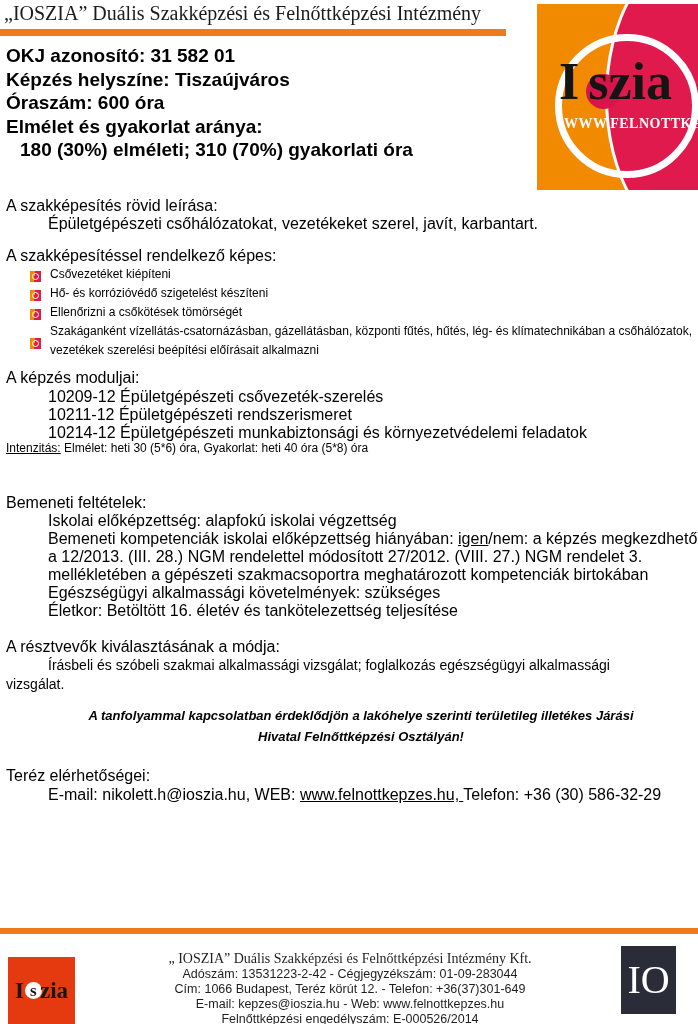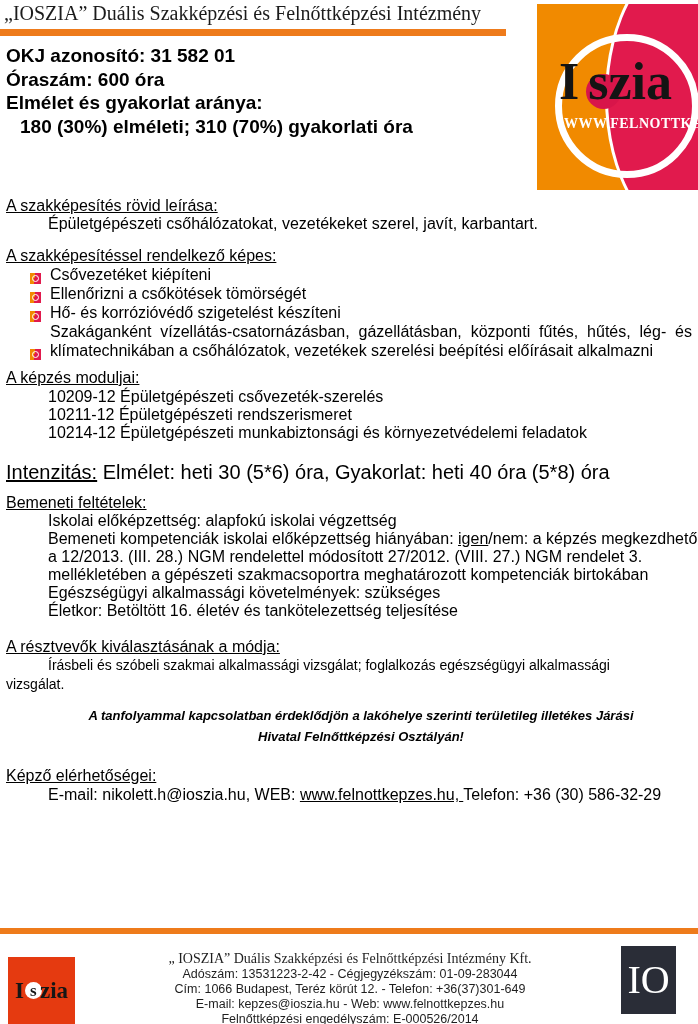--- a/index.html
+++ b/index.html
@@ -33,42 +33,42 @@
   .logo-text .szia{margin-left:9px;}
   .logo-url{position:absolute;left:27px;top:112px;z-index:4;color:#fff;
     font-family:"Liberation Serif","DejaVu Serif",serif;font-weight:bold;
     font-size:14px;letter-spacing:.5px;}
 
   
   .course{left:6px;top:44px;font-weight:bold;font-size:19px;line-height:23.5px;width:500px;}
   .course .indent{padding-left:14px;}
 
   
-  .sec-heading{font-size:16px;text-decoration:underline;}
+  .sec-heading{font-size:16px;}
   .body-line{font-size:16px;}
   .ind42{padding-left:42px;}
   .w-full{left:6px;width:686px;}
 
   .desc-heading{top:197px;}
   .desc-body{top:215px;}
   .skills-heading{top:247px;}
 
   .skills-list{left:30px;top:265px;width:662px;}
-  .skill-row{display:flex;align-items:flex-end;line-height:19px;font-size:16px;}
+  .skill-row{display:flex;align-items:center;line-height:19px;font-size:12px;}
   .bullet-icon{flex:0 0 11px;width:11px;height:11px;margin:4px 9px 0 0;position:relative;
     background:linear-gradient(100deg,#f18a00 42%,#e11a4d 42%);display:inline-block;}
   .bullet-ring{position:absolute;left:2px;top:2px;width:5px;height:5px;
     border:1.5px solid #fff;border-radius:50%;}
   .skill-text{flex:1;}
   .skill-text.justify{text-align:justify;}
 
   .modules-heading{top:369px;}
   .modules-list{top:388px;line-height:18px;font-size:16px;}
 
-  .intensity{top:461px;font-size:20px;}
+  .intensity{top:441px;font-size:12px;}
   .intensity .lbl{text-decoration:underline;}
 
   .entry-heading{top:494px;}
   .entry-lines{top:512px;line-height:18px;font-size:16px;}
   .u{text-decoration:underline;}
 
   .selection-heading{top:638px;}
   .selection-p{top:656px;line-height:19px;font-size:14px;}
 
   .notice{top:705px;left:18px;width:686px;text-align:center;
@@ -103,47 +103,48 @@
 <div class="abs top-logo">
   <div class="logo-crimson"></div>
   <div class="logo-ring"></div>
   <div class="logo-dot"></div>
   <div class="logo-text"><span>I</span><span class="szia">szia</span></div>
   <div class="logo-url">WWW.FELNOTTKEPZES.HU</div>
 </div>
 
 <div class="abs course">
   <div>OKJ azonosító: 31 582 01</div>
+  <div>Képzés helyszíne: Tiszaújváros</div>
   <div>Óraszám: 600 óra</div>
   <div>Elmélet és gyakorlat aránya:</div>
   <div class="indent">180 (30%) elméleti; 310 (70%) gyakorlati óra</div>
 </div>
 
 <div class="abs w-full sec-heading desc-heading">A szakképesítés rövid leírása:</div>
 <div class="abs w-full body-line ind42 desc-body">Épületgépészeti csőhálózatokat, vezetékeket szerel, javít, karbantart.</div>
 
 <div class="abs w-full sec-heading skills-heading">A szakképesítéssel rendelkező képes:</div>
 <div class="abs skills-list">
   <div class="skill-row">
     <span class="bullet-icon">
         <span class="bullet-ring"></span>
       </span>
     <span class="skill-text">Csővezetéket kiépíteni</span>
   </div>
   <div class="skill-row">
     <span class="bullet-icon">
         <span class="bullet-ring"></span>
       </span>
+    <span class="skill-text">Hő- és korrózióvédő szigetelést készíteni</span>
+  </div>
+  <div class="skill-row">
+    <span class="bullet-icon">
+        <span class="bullet-ring"></span>
+      </span>
     <span class="skill-text">Ellenőrizni a csőkötések tömörségét</span>
-  </div>
-  <div class="skill-row">
-    <span class="bullet-icon">
-        <span class="bullet-ring"></span>
-      </span>
-    <span class="skill-text">Hő- és korrózióvédő szigetelést készíteni</span>
   </div>
   <div class="skill-row">
     <span class="bullet-icon">
         <span class="bullet-ring"></span>
       </span>
     <span class="skill-text justify">Szakáganként vízellátás-csatornázásban, gázellátásban, központi fűtés, hűtés, lég- és klímatechnikában a csőhálózatok, vezetékek szerelési beépítési előírásait alkalmazni</span>
   </div>
 </div>
 
 <div class="abs w-full sec-heading modules-heading">A képzés moduljai:</div>
@@ -169,21 +170,21 @@
 <div class="abs w-full selection-p">
   <div class="ind42">Írásbeli és szóbeli szakmai alkalmassági vizsgálat; foglalkozás egészségügyi alkalmassági</div>
   <div>vizsgálat.</div>
 </div>
 
 <div class="abs notice">
   <div>A tanfolyammal kapcsolatban érdeklődjön a lakóhelye szerinti területileg illetékes Járási</div>
   <div>Hivatal Felnőttképzési Osztályán!</div>
 </div>
 
-<div class="abs w-full sec-heading contact-heading">Képző elérhetőségei:</div>
+<div class="abs w-full sec-heading contact-heading">Teréz elérhetőségei:</div>
 <div class="abs w-full ind42 contact-line"><span>E-mail: nikolett.h@ioszia.hu, WEB: </span><span class="u">www.felnottkepzes.hu, </span><span>Telefon: +36 (30) 586-32-29</span></div>
 
 <div class="abs footer-bar"></div>
 
 <div class="abs footer-logo-left">
   <span class="fl-wordmark">
       <span>I</span>
       <span class="fl-disc">
         <span>s</span>
       </span>

